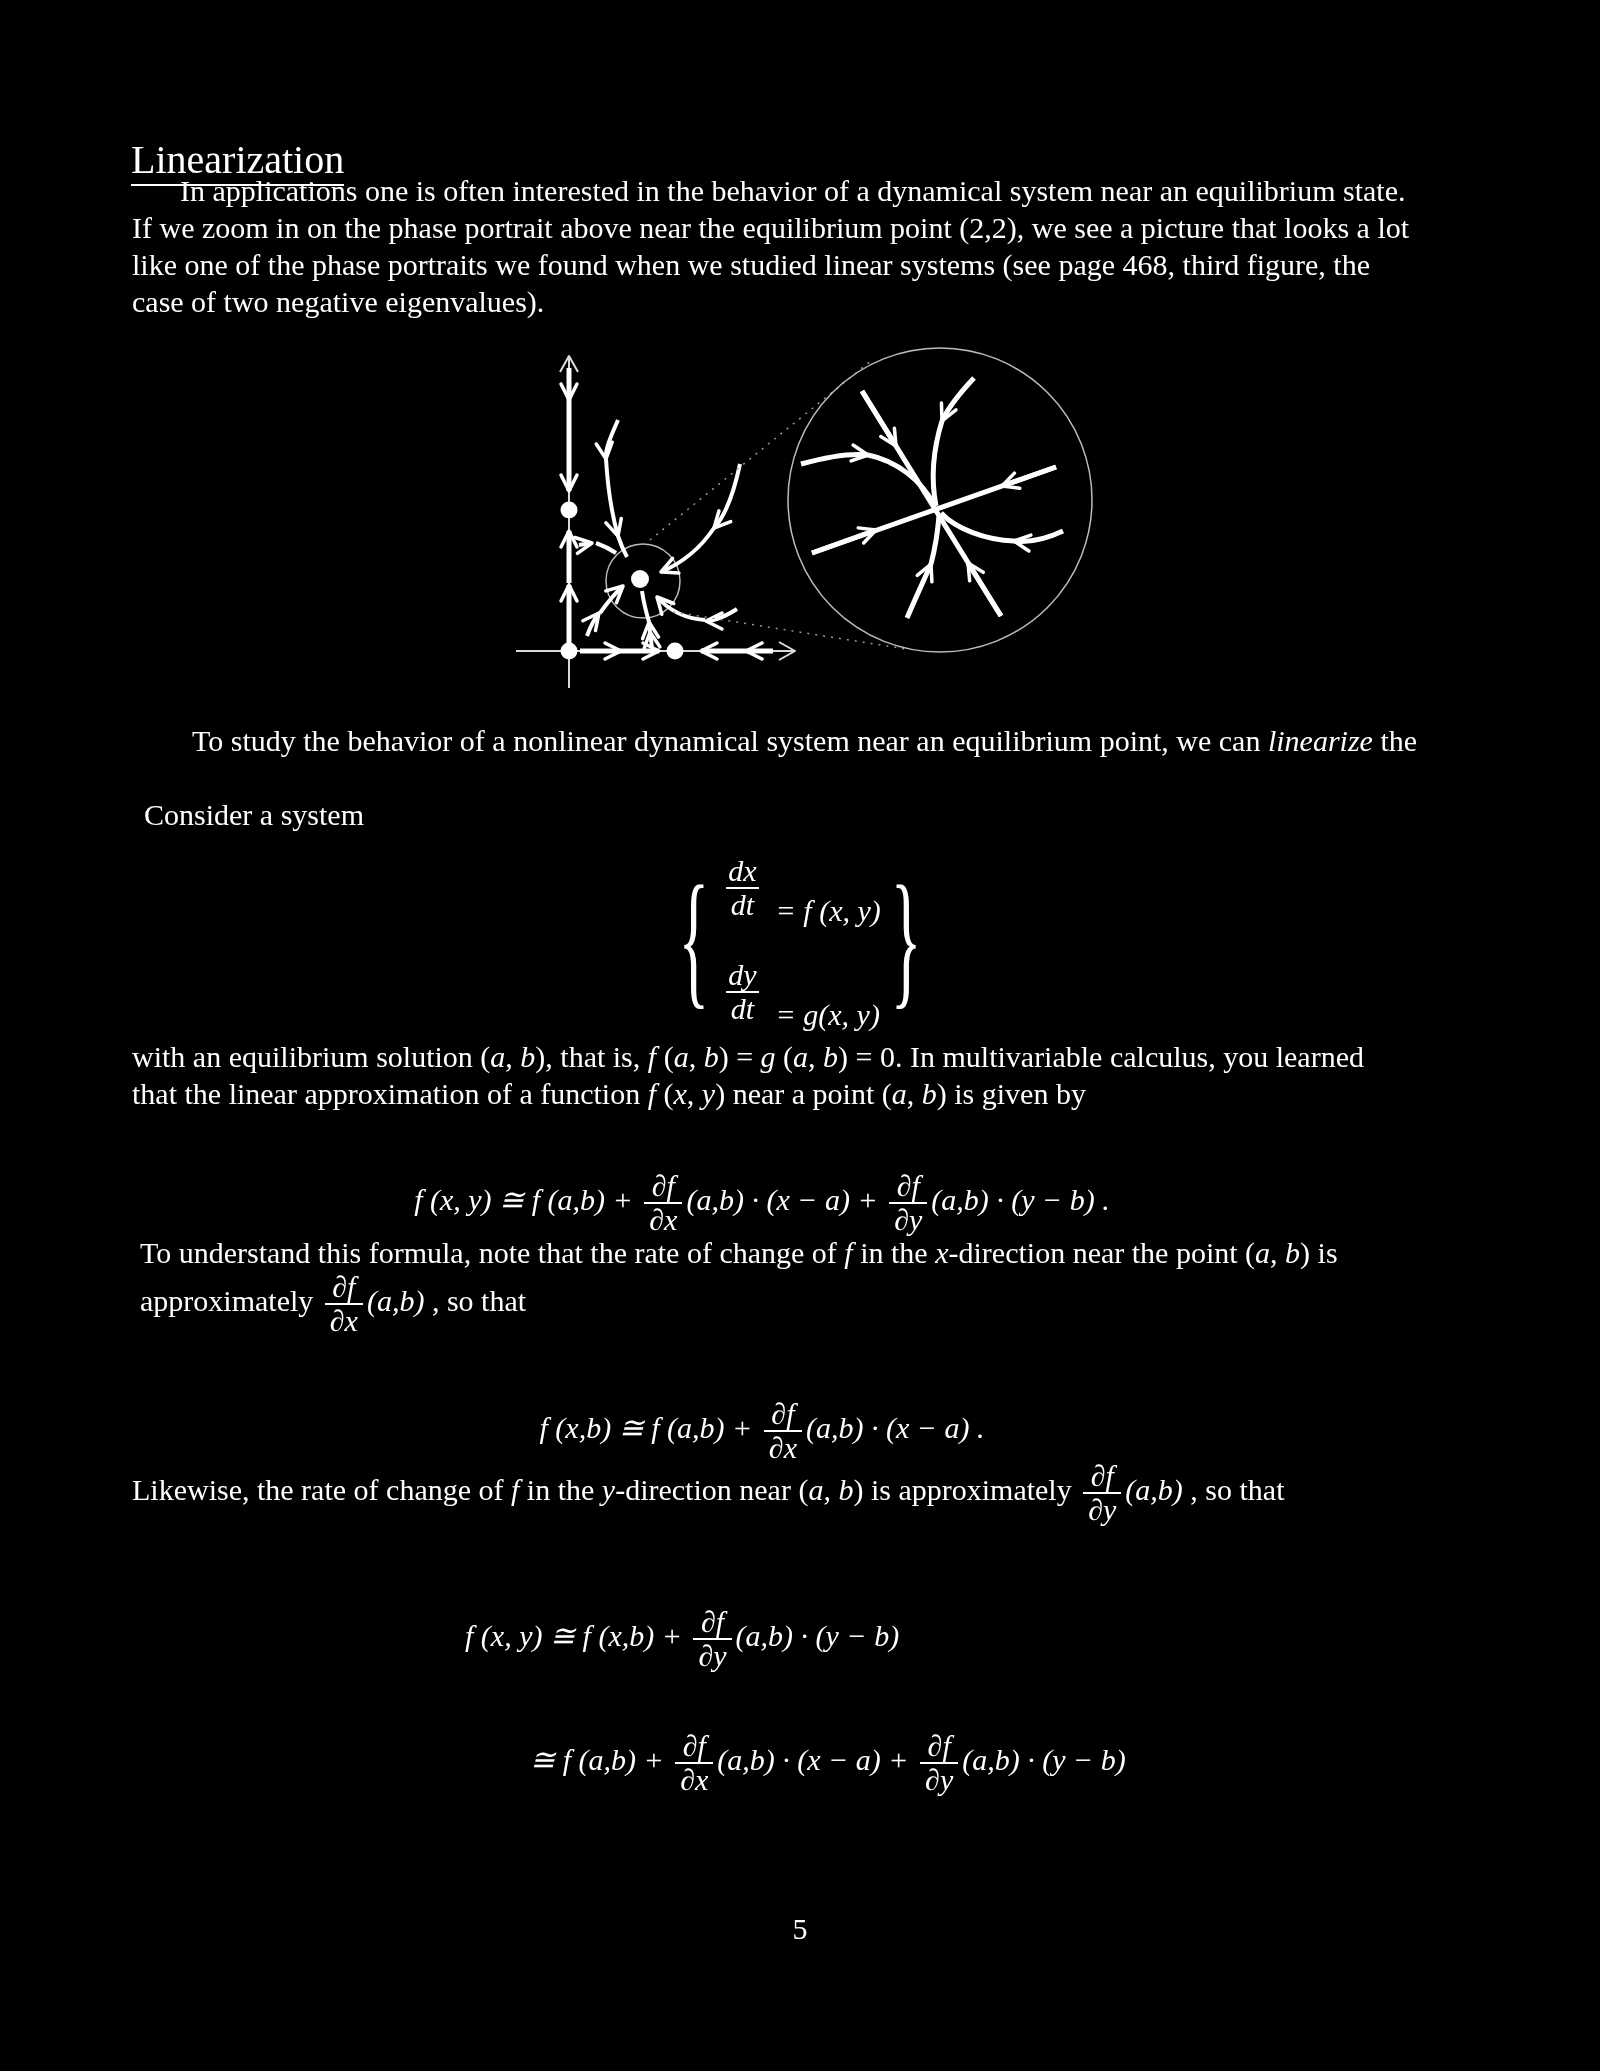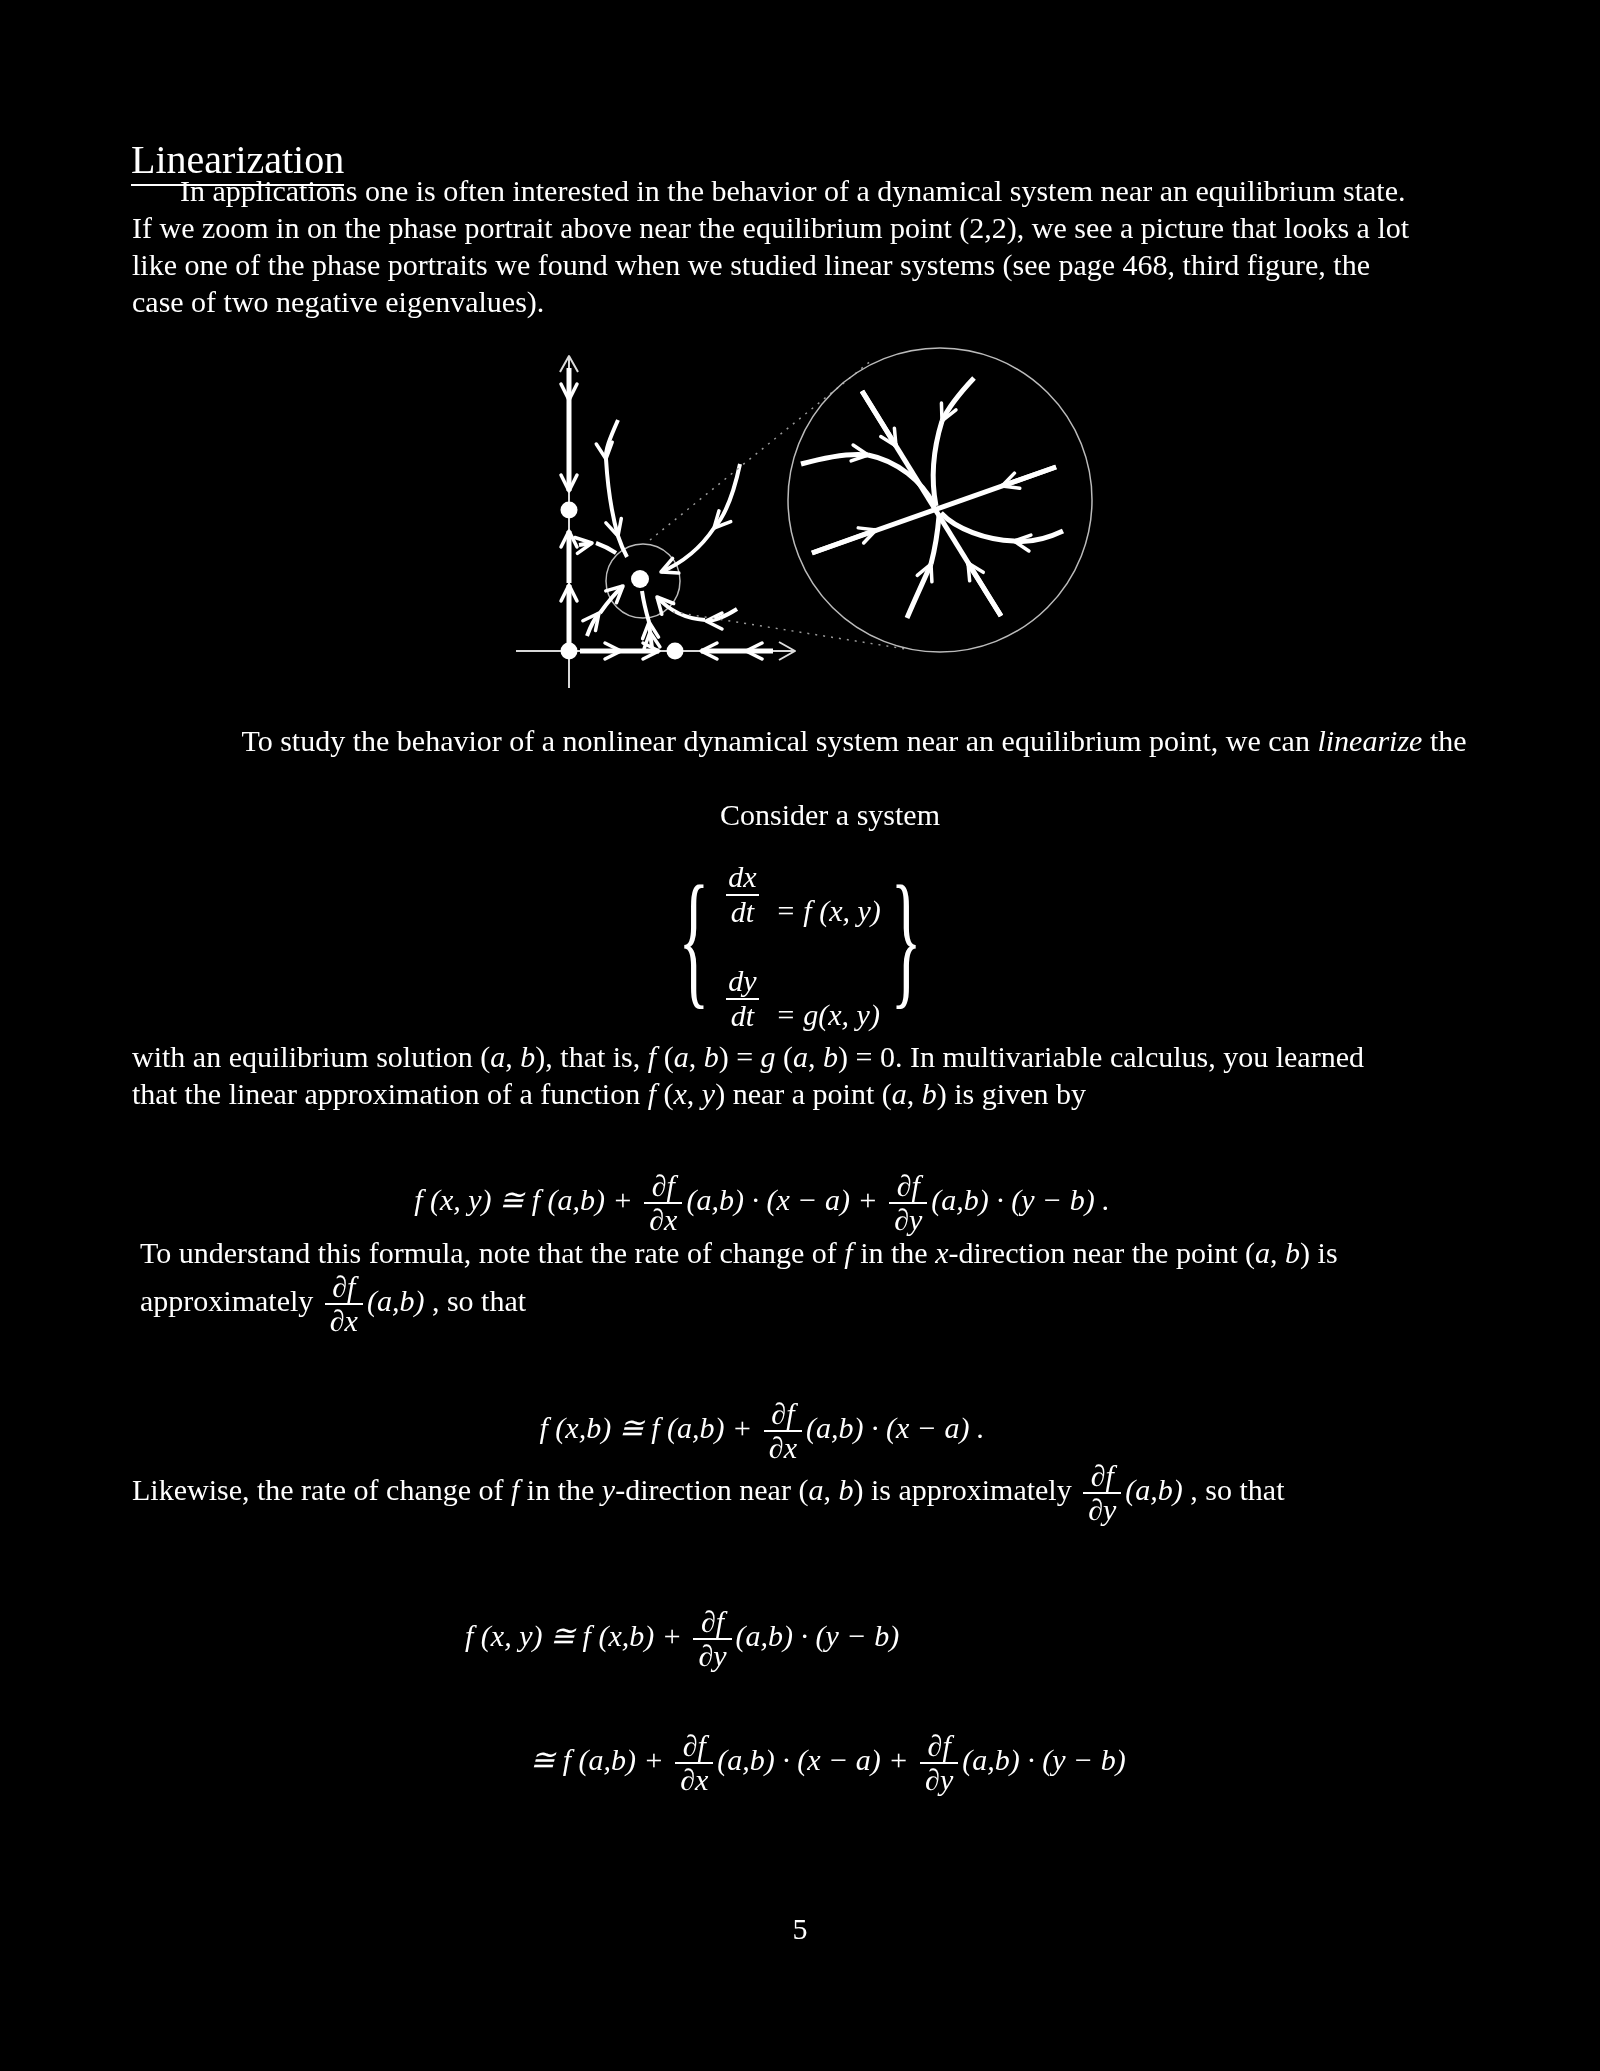--- a/index.html
+++ b/index.html
@@ -15,21 +15,21 @@
   .frac{display:inline-flex;flex-direction:column;align-items:center;
         vertical-align:middle;margin:0 4px;font-style:italic;text-indent:0;}
   .fnum{display:block;line-height:1.08;padding:0 5px;}
   .fden{display:block;line-height:1.08;padding:0 5px;border-top:2.5px solid #fff;}
   .eq{position:absolute;font-size:30px;}
   .centered{left:0;width:1524px;text-align:center;}
   .system{left:0;width:1600px;display:flex;justify-content:center;align-items:center;}
   .brace{font-size:64px;line-height:1;transform:scaleY(2.35);display:inline-block;
          font-weight:400;margin:0 4px;}
   .sysrows{display:flex;flex-direction:column;gap:24px;margin:0 6px;}
-  .sysrow{display:flex;align-items:flex-end;}
+  .sysrow{display:flex;align-items:center;}
   .sysrow .rhs{margin-left:10px;}
   .pagenum{position:absolute;left:0;top:1912px;width:1600px;text-align:center;font-size:30px;}
   .figwrap{position:absolute;left:450px;top:338px;}
   svg{display:block;}
 </style>
 </head>
 <body>
 
 <div class="page">
 
@@ -114,21 +114,21 @@
         <path d="M801,464 C830,456 852,453 868,455" marker-end="url(#ch)"></path>
         <path d="M868,455 C898,461 922,482 933,503"></path>
         <path d="M1063,531 C1046,539 1030,543 1014,541" marker-end="url(#ch)"></path>
         <path d="M1014,541 C986,540 956,529 941,513"></path>
         <path d="M907,618 C916,597 924,580 931,564" marker-end="url(#ch)"></path>
         <path d="M931,564 C936,545 938,528 939,516"></path>
       </g>
     </svg>
   </div>
 
-  <div class="para indent" style="left:120px;top:722px;text-align:center;"><span>To study the behavior of a nonlinear dynamical system near an equilibrium point, we can </span><span class="it">linearize</span><span> the</span><br><br><span>Consider a system</span></div>
+  <div class="para indent" style="left:144px;top:722px;"><span>To study the behavior of a nonlinear dynamical system near an equilibrium point, we can </span><span class="it">linearize</span><span> the</span><br><br><span>Consider a system</span></div>
 
   <div class="eq system" style="top:848px;">
     <span class="brace">{</span>
     <div class="sysrows">
       <div class="sysrow">
         <span class="frac">
           <span class="fnum">dx</span>
           <span class="fden">dt</span>
         </span>
         <span class="rhs math">= f (x, y)</span>

